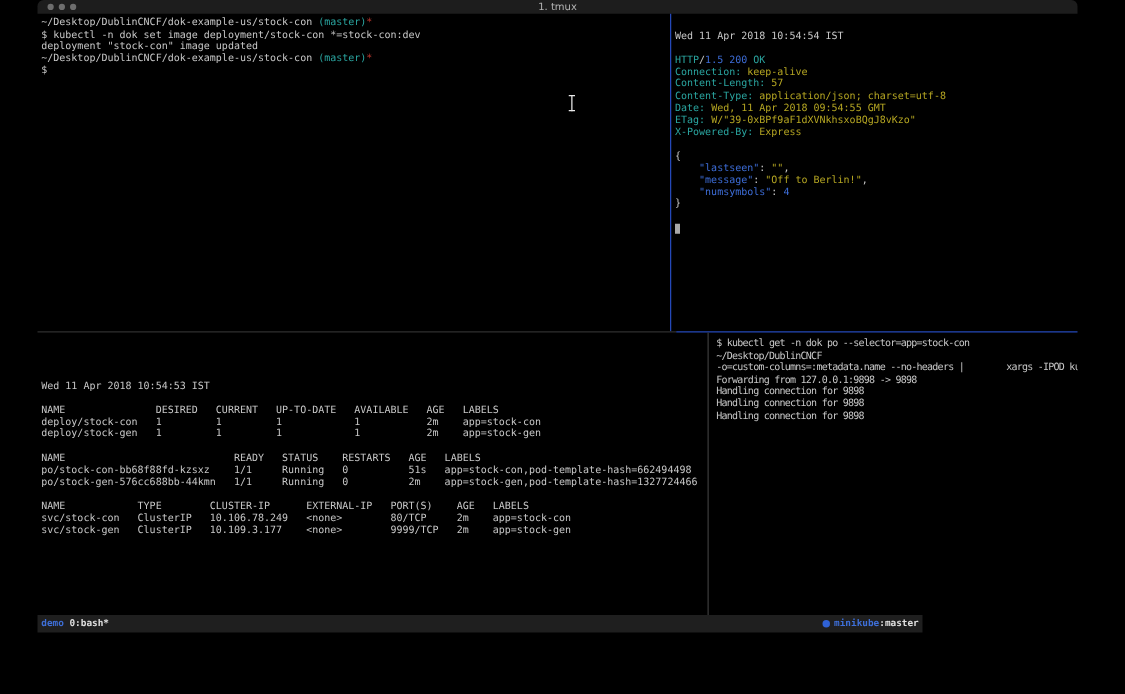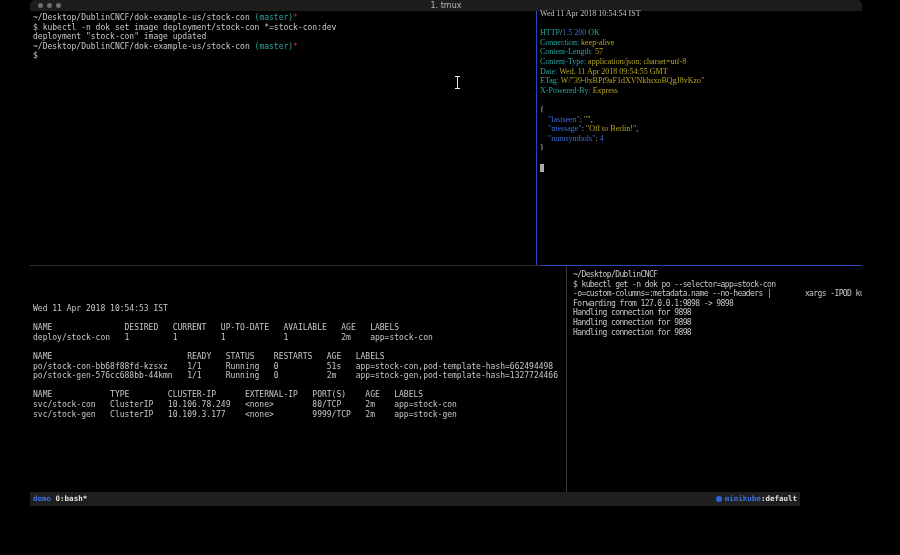--- a/index.html
+++ b/index.html
@@ -22,36 +22,36 @@
   .titlebar{position:absolute;left:0;top:0;width:832px;height:11px;background:#1d1d1d;
             border-radius:5px 5px 0 0;}
   .lights{position:absolute;left:8px;top:3px;display:flex;gap:4px;}
   .light{width:5px;height:5px;border-radius:50%;background:#6e6e6e;}
   .wtitle{position:absolute;left:0;right:0;top:1px;text-align:center;font-size:8px;
           color:#b5b5b5;font-family:"DejaVu Sans",sans-serif;}
   
   .term{position:absolute;font-size:8px;line-height:9.6px;color:var(--fg);overflow:hidden;}
   .line{height:9.6px;white-space:pre;}
   .pane-tl{left:3px;top:13px;width:500px;height:250px;}
-  .pane-tr{left:510px;top:9px;width:322px;height:250px;font-family:Liberation Serif, serif;}
+  .pane-tr{left:510px;top:24px;width:322px;height:250px;}
   .pane-bl{left:3px;top:270px;width:531px;height:220px;margin-top:34px;}
   .pane-br{left:543px;top:270px;width:289px;height:220px;letter-spacing:-0.6px;}
   
   .vdiv-top{position:absolute;left:506px;top:11px;width:1px;height:254px;background:var(--border_active);}
   .hdiv-left{position:absolute;left:0;top:265px;width:511px;height:1px;background:#2f2f2f;}
   .hdiv-right{position:absolute;left:511px;top:265px;width:321px;height:1px;background:var(--border_active);}
   .vdiv-bottom{position:absolute;left:536px;top:266px;width:1px;height:226px;background:var(--border_dim);}
   
   .teal{color:var(--teal);}
   .yellow{color:var(--yellow);}
   .blue{color:var(--blue);}
   .red{color:var(--red);}
   .cursor{display:inline-block;width:4px;height:8px;background:#a9a9a9;vertical-align:top;margin-top:1px;}
   
-  .statusbar{position:absolute;left:0;top:492px;width:770px;height:14px;background:#1f1f1f;
+  .statusbar{position:absolute;left:0;top:492px;width:708px;height:14px;background:#1f1f1f;
              font-size:7.5px;line-height:14px;font-weight:bold;display:flex;
              justify-content:space-between;box-sizing:border-box;padding:0 3px;}
   .statusbar span{white-space:pre;}
   .sb-session{color:var(--status_blue);}
   .sb-window{color:#e0e0e0;}
   .sb-kube{color:var(--status_blue);}
   .sb-ns{color:#e0e0e0;}
   .kube-dot{display:inline-block;width:6px;height:6px;border-radius:50%;background:#2f62d6;
             margin-right:3px;vertical-align:-1px;}
   
@@ -106,46 +106,47 @@
       <div class="line">}</div>
       <div class="line"></div>
       <div class="line"><span class="cursor"></span></div>
     </div>
 
     <div class="term pane-bl">
       <div class="line">Wed 11 Apr 2018 10:54:53 IST</div>
       <div class="line"></div>
       <div class="line">NAME               DESIRED   CURRENT   UP-TO-DATE   AVAILABLE   AGE   LABELS</div>
       <div class="line">deploy/stock-con   1         1         1            1           2m    app=stock-con</div>
+      <div class="line">deploy/stock-gen   1         1         1            1           2m    app=stock-gen</div>
       <div class="line"></div>
       <div class="line">NAME                            READY   STATUS    RESTARTS   AGE   LABELS</div>
       <div class="line">po/stock-con-bb68f88fd-kzsxz    1/1     Running   0          51s   app=stock-con,pod-template-hash=662494498</div>
       <div class="line">po/stock-gen-576cc688bb-44kmn   1/1     Running   0          2m    app=stock-gen,pod-template-hash=1327724466</div>
       <div class="line"></div>
       <div class="line">NAME            TYPE        CLUSTER-IP      EXTERNAL-IP   PORT(S)    AGE   LABELS</div>
       <div class="line">svc/stock-con   ClusterIP   10.106.78.249   &lt;none&gt;        80/TCP     2m    app=stock-con</div>
       <div class="line">svc/stock-gen   ClusterIP   10.109.3.177    &lt;none&gt;        9999/TCP   2m    app=stock-gen</div>
     </div>
 
     <div class="term pane-br">
+      <div class="line">$ kubectl get -n dok po --selector=app=stock-con</div>
       <div class="line">~/Desktop/DublinCNCF</div>
-      <div class="line">$ kubectl get -n dok po --selector=app=stock-con</div>
       <div class="line">-o=custom-columns=:metadata.name --no-headers |        xargs -IPOD kub</div>
       <div class="line">Forwarding from 127.0.0.1:9898 -&gt; 9898</div>
       <div class="line">Handling connection for 9898</div>
       <div class="line">Handling connection for 9898</div>
       <div class="line">Handling connection for 9898</div>
     </div>
 
     <div class="statusbar">
       <div>
         <span class="sb-session">demo</span><span class="sb-window"> 0:bash*</span>
       </div>
       <div>
-        <span class="kube-dot"></span><span class="sb-kube">minikube</span><span class="sb-ns">:default</span>
+        <span class="kube-dot"></span><span class="sb-kube">minikube</span><span class="sb-ns">:master</span>
       </div>
     </div>
 
   </div>
 
   <div class="ibeam">
       <i></i>
       <b></b>
     </div>
 </div>

